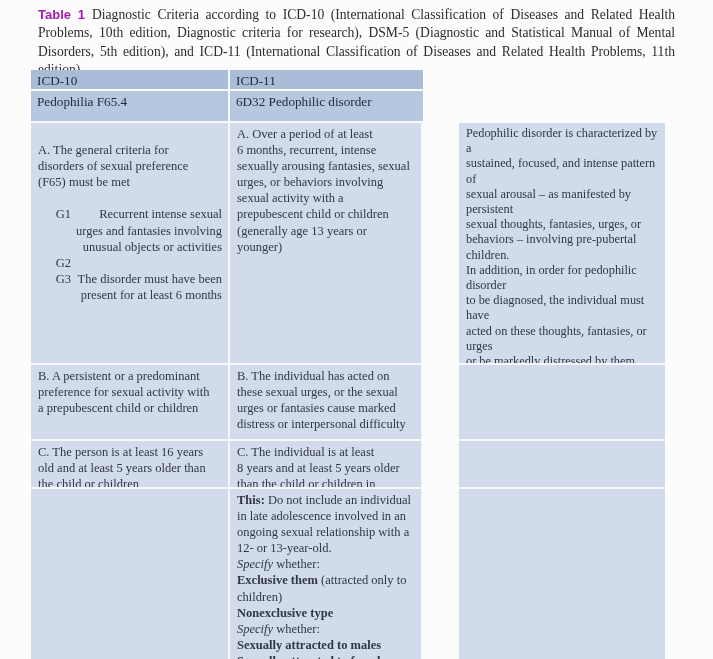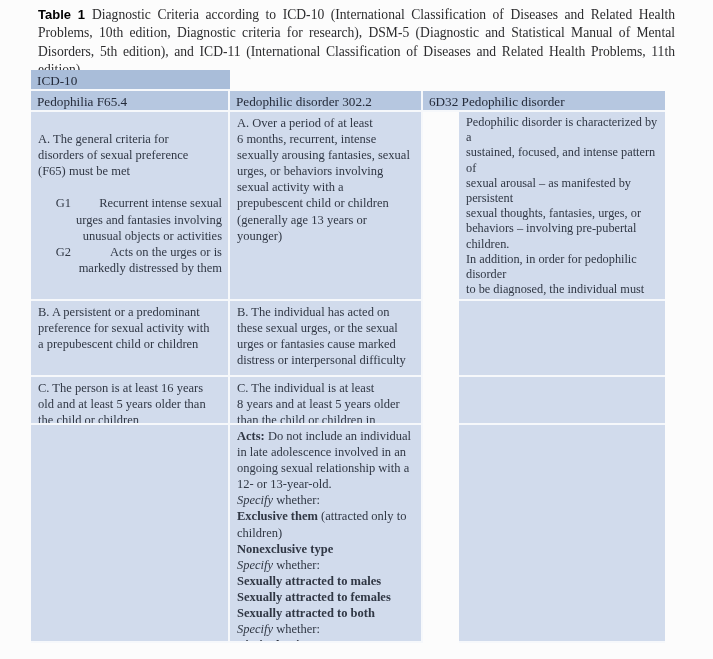--- a/index.html
+++ b/index.html
@@ -20,21 +20,21 @@
     color:var(--ink);
     overflow:hidden;
   }
   .caption{
     position:absolute;left:38px;top:6px;width:637px;
     font-size:13.6px;line-height:18.4px;
     text-align:justify;color:#2c2c2e;
   }
   .caption-label{
     font-family:"Liberation Sans", sans-serif;
-    font-weight:bold;color:#000000;
+    font-weight:bold;color:#a21caf;
     margin-right:7px;font-size:13px;
   }
   .tbl{
     position:absolute;left:31px;top:70px;width:634px;
   }
   .row{
     display:grid;
     grid-template-columns:199px 193px 242px;
   }
   .cell{
@@ -42,31 +42,31 @@
     border-bottom:2px solid var(--line);
     overflow:hidden;
   }
   .cell:last-child{border-right:none;}
   .head .cell{
     height:21px;background:var(--header-bg);
     font-size:13.2px;color:var(--ink-dark);
     padding:1px 6px 0 6px;line-height:19px;
   }
   .sub .cell{
-    height:21px;background:var(--subheader-bg);
+    height:32px;background:var(--subheader-bg);
     font-size:13.2px;color:var(--ink-dark);
     padding:1px 6px 8px 6px;line-height:19px;
   }
   .body .cell{
     background:var(--body-bg);
     font-size:12.5px;line-height:16.1px;
     padding:3px 6px 0 7px;
     white-space:pre-line;
   }
-  .row-a .cell{height:189px;}
+  .row-a .cell{height:242px;}
   .row-b .cell{height:76px;}
   .row-c .cell{height:48px;}
   .row-d .cell{height:218px;}
   .cell-icd11{
     font-size:12.3px !important;
     line-height:15.2px !important;
     margin-left:36px;
   }
   .g-item{
     display:grid;grid-template-columns:33px 1fr;
@@ -82,37 +82,37 @@
 <body>
 
 <div class="page">
 
   <p class="caption"><span class="caption-label">Table 1</span><span>Diagnostic Criteria according to ICD-10 (International Classification of Diseases and Related Health Problems, 10th edition, Diagnostic criteria for research), DSM-5 (Diagnostic and Statistical Manual of Mental Disorders, 5th edition), and ICD-11 (International Classification of Diseases and Related Health Problems, 11th edition)</span></p>
 
   <div class="tbl">
 
     <div class="row head">
       <div class="cell">ICD-10</div>
+      <div class="cell">ICD-11</div>
     </div>
 
     <div class="row sub">
       <div class="cell">Pedophilia F65.4</div>
-      <div class="cell">Pedophilic disorder 302.2</div>
       <div class="cell">6D32 Pedophilic disorder</div>
     </div>
 
     <div class="row body row-a">
       <div class="cell">
         <div>A. The general criteria for
 disorders of sexual preference
 (F65) must be met</div>
         <div><div class="g-item"><span class="g-label">G1</span><span class="g-text">Recurrent intense sexual
 urges and fantasies involving
-unusual objects or activities</span></div><div class="g-item"><span class="g-label">G2</span><span class="g-text">Acts on the urges or is
-markedly distressed by them</span></div></div>
+unusual objects or activities</span></div><div class="g-item"><span class="g-label">G2</span></div><div class="g-item"><span class="g-label">G3</span><span class="g-text">The disorder must have been
+present for at least 6 months</span></div></div>
       </div>
       <div class="cell">A. Over a period of at least
 6 months, recurrent, intense
 sexually arousing fantasies, sexual
 urges, or behaviors involving
 sexual activity with a
 prepubescent child or children
 (generally age 13 years or
 younger)</div>
       <div class="cell cell-icd11">Pedophilic disorder is characterized by a
@@ -146,21 +146,21 @@
 the child or children</div>
       <div class="cell">C. The individual is at least
 8 years and at least 5 years older
 than the child or children in
 criterion A</div>
       <div class="cell cell-icd11"></div>
     </div>
 
     <div class="row body row-d">
       <div class="cell"></div>
-      <div class="cell"><div class="note-line"><span class="b">Acts:</span><span> Do not include an individual
+      <div class="cell"><div class="note-line"><span class="b">This:</span><span> Do not include an individual
 in late adolescence involved in an
 ongoing sexual relationship with a
 12- or 13-year-old.</span></div><div class="note-line"><span class="i">Specify</span><span> whether:</span></div><div class="note-line"><span class="b">Exclusive them</span><span> (attracted only to
 children)</span></div><div class="note-line"><span class="b">Nonexclusive type</span></div><div class="note-line"><span class="i">Specify</span><span> whether:</span></div><div class="note-line"><span class="b">Sexually attracted to males</span></div><div class="note-line"><span class="b">Sexually attracted to females</span></div><div class="note-line"><span class="b">Sexually attracted to both</span></div><div class="note-line"><span class="i">Specify</span><span> whether:</span></div><div class="note-line"><span class="b">Limited to incest</span></div></div>
       <div class="cell cell-icd11"></div>
     </div>
 
   </div>
 </div>
 

